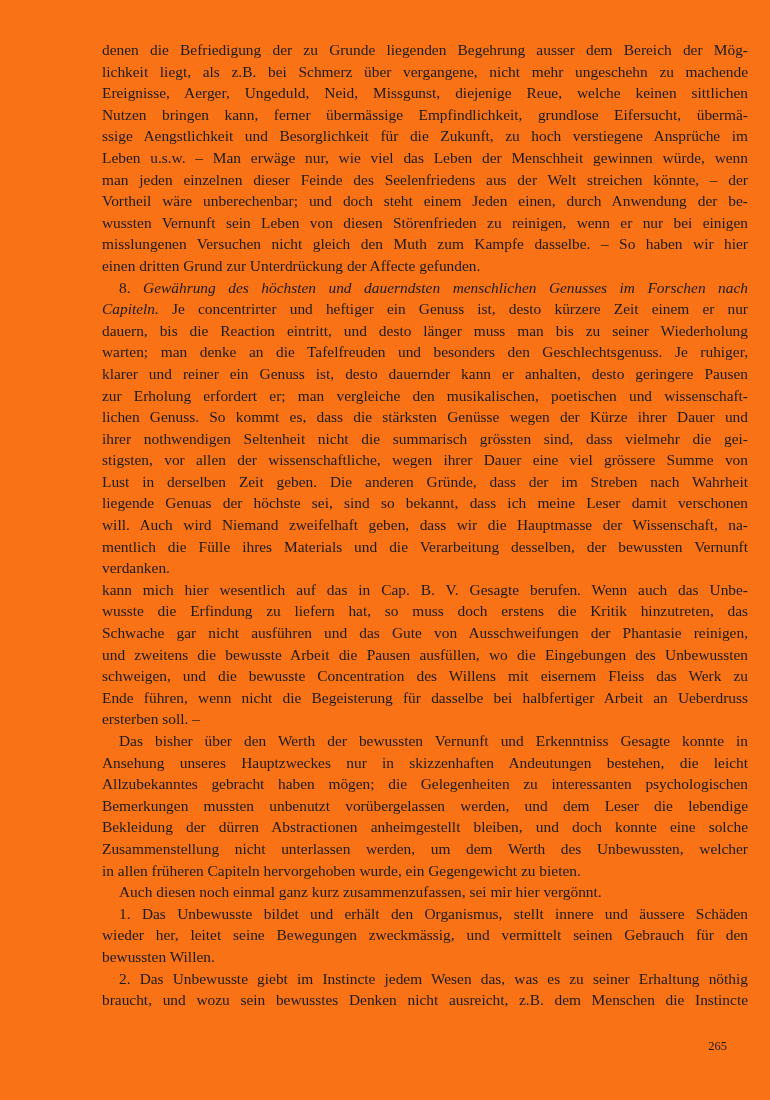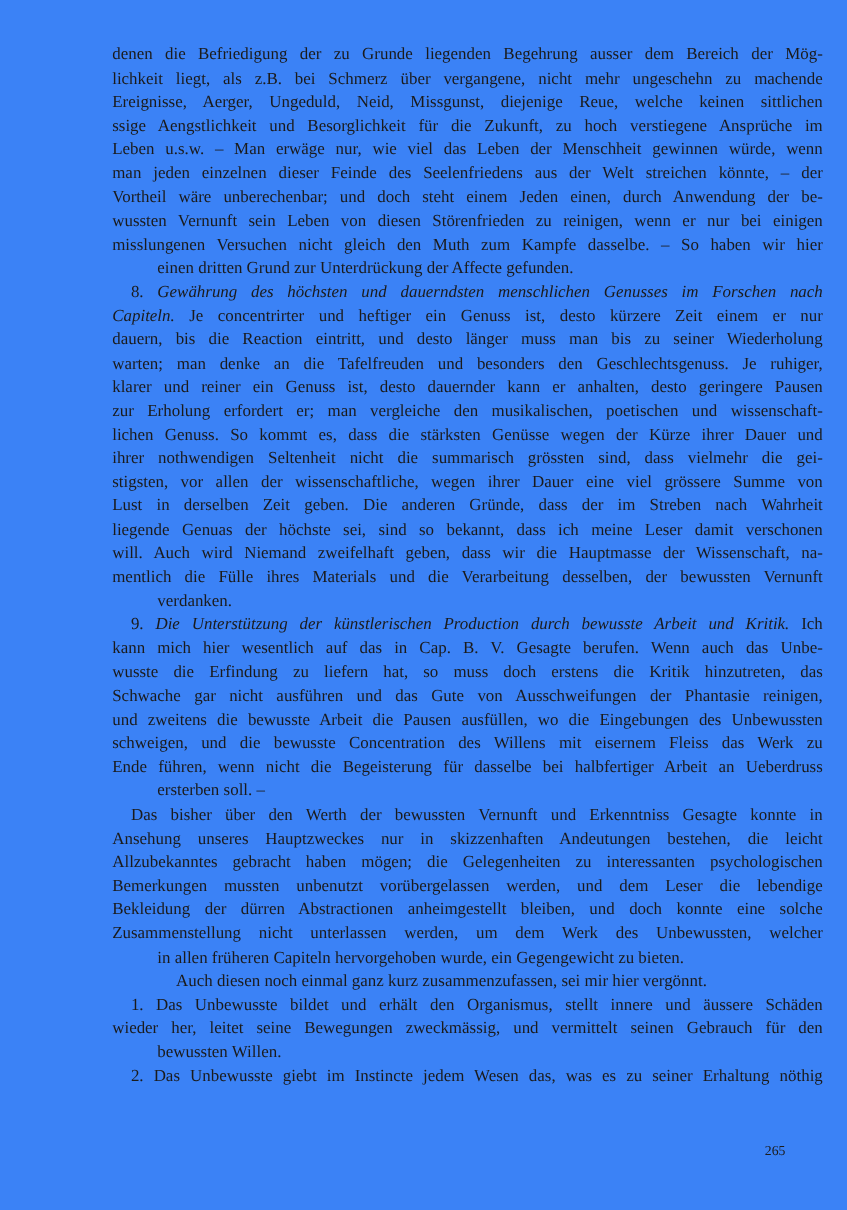--- a/index.html
+++ b/index.html
@@ -6,60 +6,61 @@
   body {
     width: 770px; height: 1100px;
     background: #ffffff;
     font-family: "Liberation Serif", serif;
     color: #1b1b1b;
     position: relative;
     overflow: hidden;
   }
   .page {
     position: absolute; inset: 0;
-    background: #3b82f6;
+    background: #f97316;
   }
   .text-block {
     position: absolute;
     left: 102px; top: 39px;
     width: 646px;
     font-size: 15.4px;
     line-height: 21.6px;
     text-rendering: optimizeLegibility;
   }
   .paragraph { margin: 0; padding: 0; }
   .line {
     height: 21.6px;
     overflow: hidden;
     text-align: justify;
     text-align-last: justify;
     white-space: normal;
   }
-  .line-last { text-align-last: left; margin-left: 41px; }
+  .line-last { text-align-last: left; }
   .line-indent { text-indent: 17px; }
   .run { font-style: normal; }
   .run.italic { font-style: italic; }
   .page-number {
     position: absolute;
     top: 1039px;
-    right: 56px;
+    right: 43px;
     font-size: 12.5px;
     line-height: 14px;
     color: #1b1b1b;
   }
 </style>
 </head>
 <body>
 
 <div class="page">
   <div class="text-block">
       <div class="paragraph">
         <div class="line"><span class="run">denen die Befriedigung der zu Grunde liegenden Begehrung ausser dem Bereich der Mög-</span></div>
         <div class="line"><span class="run">lichkeit liegt, als z.B. bei Schmerz über vergangene, nicht mehr ungeschehn zu machende</span></div>
         <div class="line"><span class="run">Ereignisse, Aerger, Ungeduld, Neid, Missgunst, diejenige Reue, welche keinen sittlichen</span></div>
+        <div class="line"><span class="run">Nutzen bringen kann, ferner übermässige Empfindlichkeit, grundlose Eifersucht, übermä-</span></div>
         <div class="line"><span class="run">ssige Aengstlichkeit und Besorglichkeit für die Zukunft, zu hoch verstiegene Ansprüche im</span></div>
         <div class="line"><span class="run">Leben u.s.w. – Man erwäge nur, wie viel das Leben der Menschheit gewinnen würde, wenn</span></div>
         <div class="line"><span class="run">man jeden einzelnen dieser Feinde des Seelenfriedens aus der Welt streichen könnte, – der</span></div>
         <div class="line"><span class="run">Vortheil wäre unberechenbar; und doch steht einem Jeden einen, durch Anwendung der be-</span></div>
         <div class="line"><span class="run">wussten Vernunft sein Leben von diesen Störenfrieden zu reinigen, wenn er nur bei einigen</span></div>
         <div class="line"><span class="run">misslungenen Versuchen nicht gleich den Muth zum Kampfe dasselbe. – So haben wir hier</span></div>
         <div class="line line-last"><span class="run">einen dritten Grund zur Unterdrückung der Affecte gefunden.</span></div>
       </div>
       <div class="paragraph">
         <div class="line line-indent"><span class="run">8. </span><span class="run italic">Gewährung des höchsten und dauerndsten menschlichen Genusses im Forschen nach</span></div>
@@ -71,44 +72,44 @@
         <div class="line"><span class="run">lichen Genuss. So kommt es, dass die stärksten Genüsse wegen der Kürze ihrer Dauer und</span></div>
         <div class="line"><span class="run">ihrer nothwendigen Seltenheit nicht die summarisch grössten sind, dass vielmehr die gei-</span></div>
         <div class="line"><span class="run">stigsten, vor allen der wissenschaftliche, wegen ihrer Dauer eine viel grössere Summe von</span></div>
         <div class="line"><span class="run">Lust in derselben Zeit geben. Die anderen Gründe, dass der im Streben nach Wahrheit</span></div>
         <div class="line"><span class="run">liegende Genuas der höchste sei, sind so bekannt, dass ich meine Leser damit verschonen</span></div>
         <div class="line"><span class="run">will. Auch wird Niemand zweifelhaft geben, dass wir die Hauptmasse der Wissenschaft, na-</span></div>
         <div class="line"><span class="run">mentlich die Fülle ihres Materials und die Verarbeitung desselben, der bewussten Vernunft</span></div>
         <div class="line line-last"><span class="run">verdanken.</span></div>
       </div>
       <div class="paragraph">
-        <div class="line line-indent"><span class="run">9. </span><span class="run italic">Die Unterstützung der künstlerischen Production durch bewusste Arbeit und Kritik.</span><span class="run"> Ich</span></div>
         <div class="line"><span class="run">kann mich hier wesentlich auf das in Cap. B. V. Gesagte berufen. Wenn auch das Unbe-</span></div>
         <div class="line"><span class="run">wusste die Erfindung zu liefern hat, so muss doch erstens die Kritik hinzutreten, das</span></div>
         <div class="line"><span class="run">Schwache gar nicht ausführen und das Gute von Ausschweifungen der Phantasie reinigen,</span></div>
         <div class="line"><span class="run">und zweitens die bewusste Arbeit die Pausen ausfüllen, wo die Eingebungen des Unbewussten</span></div>
         <div class="line"><span class="run">schweigen, und die bewusste Concentration des Willens mit eisernem Fleiss das Werk zu</span></div>
         <div class="line"><span class="run">Ende führen, wenn nicht die Begeisterung für dasselbe bei halbfertiger Arbeit an Ueberdruss</span></div>
         <div class="line line-last"><span class="run">ersterben soll. –</span></div>
       </div>
       <div class="paragraph">
         <div class="line line-indent"><span class="run">Das bisher über den Werth der bewussten Vernunft und Erkenntniss Gesagte konnte in</span></div>
         <div class="line"><span class="run">Ansehung unseres Hauptzweckes nur in skizzenhaften Andeutungen bestehen, die leicht</span></div>
         <div class="line"><span class="run">Allzubekanntes gebracht haben mögen; die Gelegenheiten zu interessanten psychologischen</span></div>
         <div class="line"><span class="run">Bemerkungen mussten unbenutzt vorübergelassen werden, und dem Leser die lebendige</span></div>
         <div class="line"><span class="run">Bekleidung der dürren Abstractionen anheimgestellt bleiben, und doch konnte eine solche</span></div>
-        <div class="line"><span class="run">Zusammenstellung nicht unterlassen werden, um dem Werk des Unbewussten, welcher</span></div>
+        <div class="line"><span class="run">Zusammenstellung nicht unterlassen werden, um dem Werth des Unbewussten, welcher</span></div>
         <div class="line line-last"><span class="run">in allen früheren Capiteln hervorgehoben wurde, ein Gegengewicht zu bieten.</span></div>
       </div>
       <div class="paragraph">
         <div class="line line-last line-indent"><span class="run">Auch diesen noch einmal ganz kurz zusammenzufassen, sei mir hier vergönnt.</span></div>
       </div>
       <div class="paragraph">
         <div class="line line-indent"><span class="run">1. Das Unbewusste bildet und erhält den Organismus, stellt innere und äussere Schäden</span></div>
         <div class="line"><span class="run">wieder her, leitet seine Bewegungen zweckmässig, und vermittelt seinen Gebrauch für den</span></div>
         <div class="line line-last"><span class="run">bewussten Willen.</span></div>
       </div>
       <div class="paragraph">
         <div class="line line-indent"><span class="run">2. Das Unbewusste giebt im Instincte jedem Wesen das, was es zu seiner Erhaltung nöthig</span></div>
+        <div class="line"><span class="run">braucht, und wozu sein bewusstes Denken nicht ausreicht, z.B. dem Menschen die Instincte</span></div>
       </div>
     </div>
   <div class="page-number">265</div>
 </div>
 
 </body></html>

